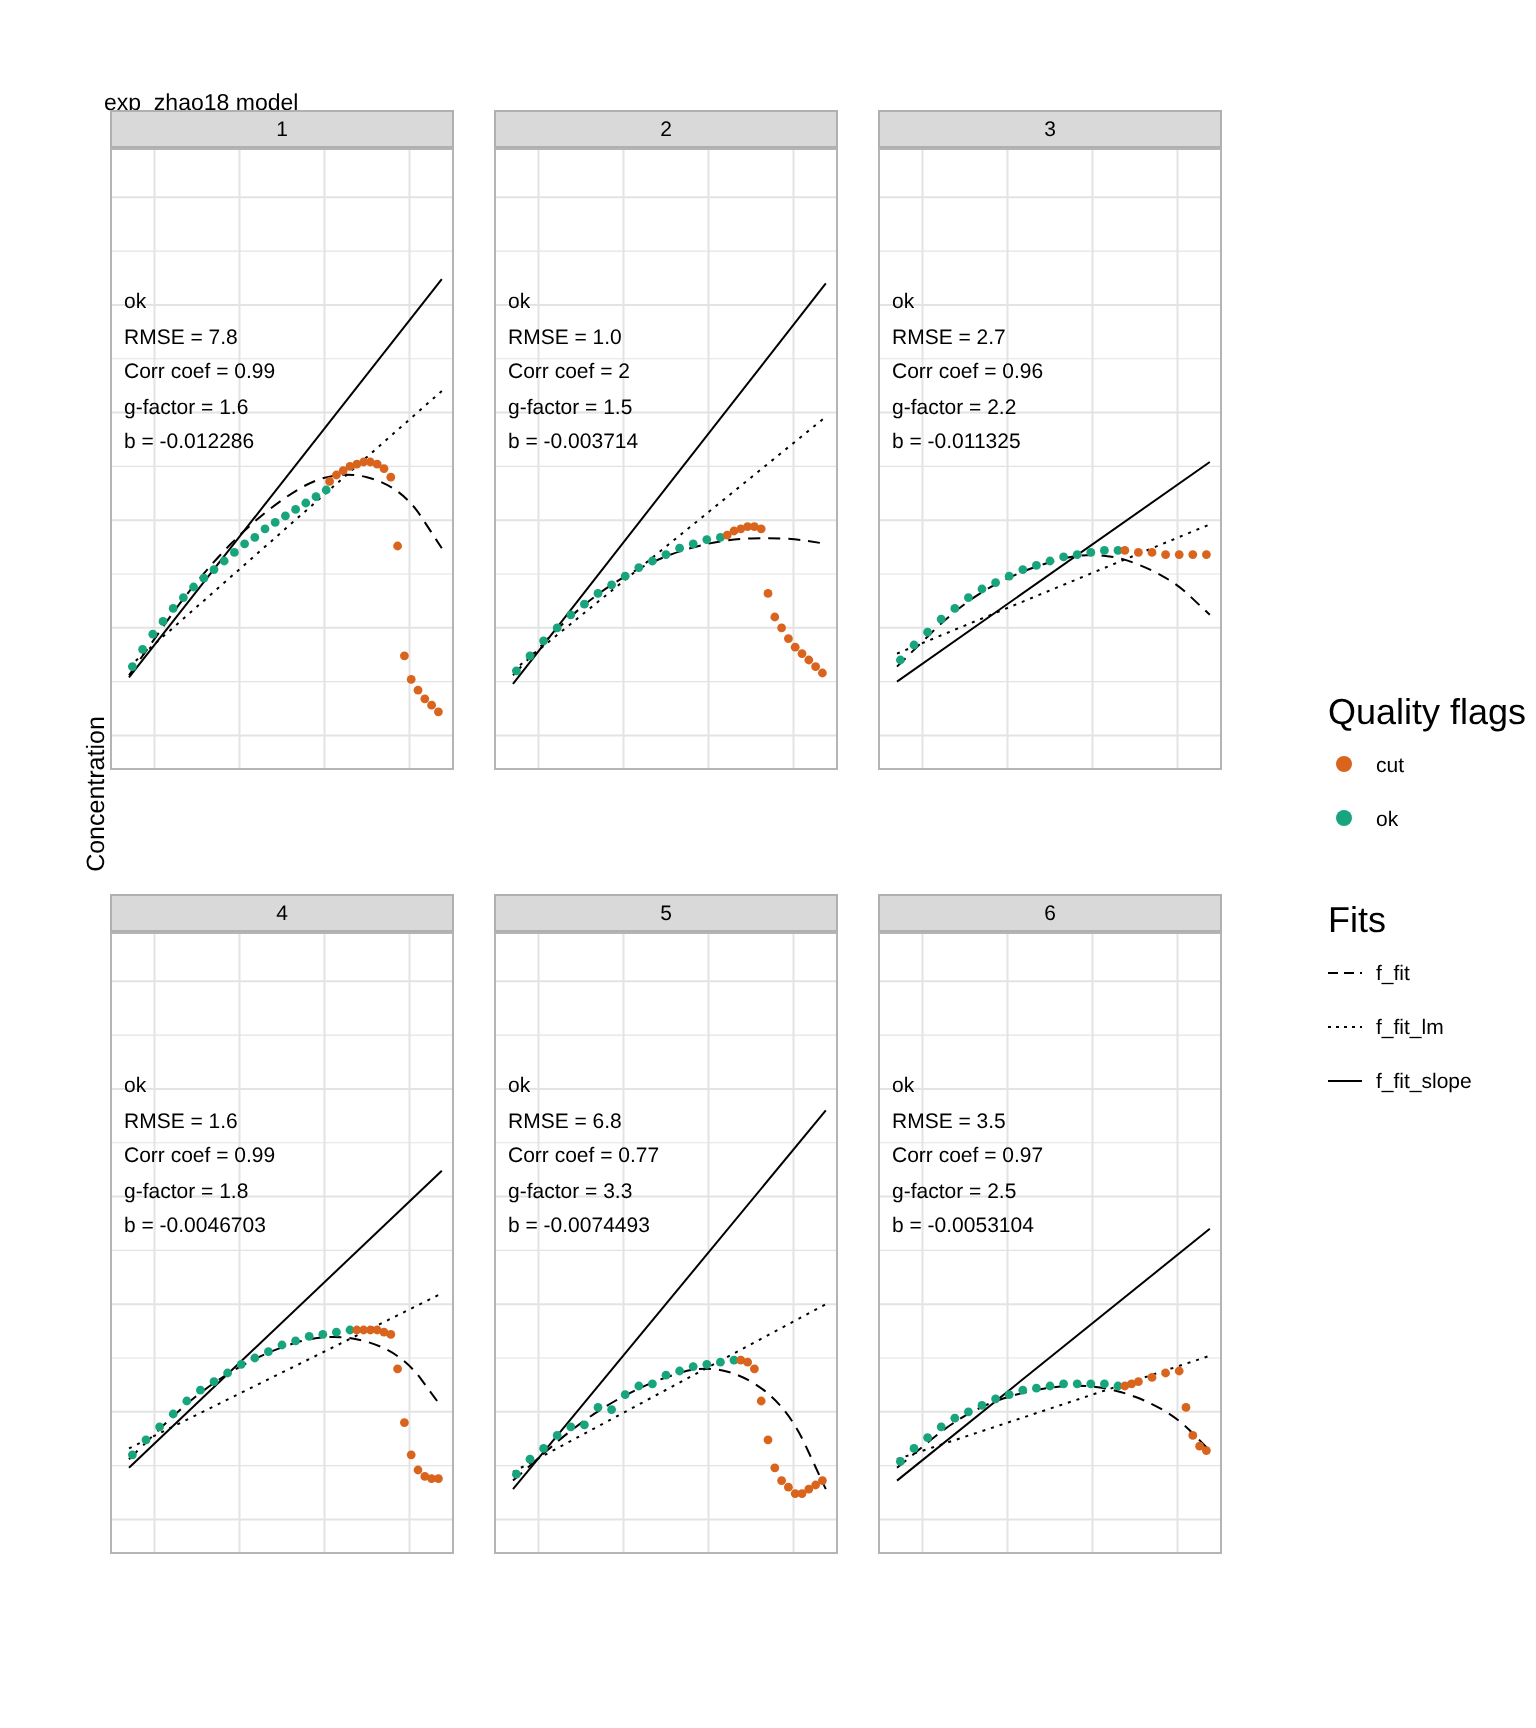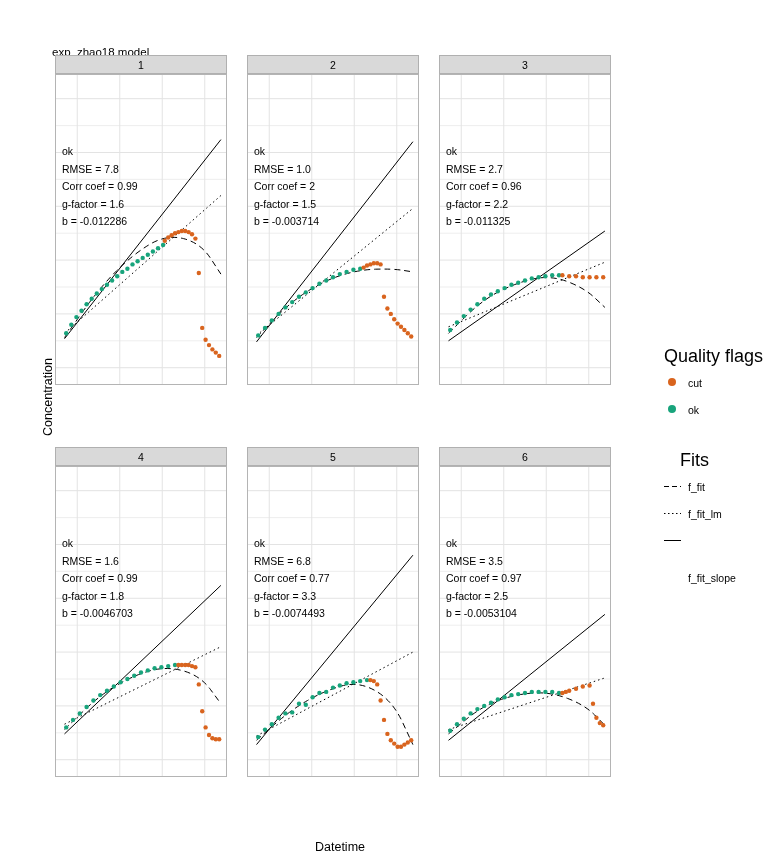--- a/index.html
+++ b/index.html
@@ -130,21 +130,20 @@
   }
 </style>
 </head>
 <body>
 
 <div class="page">
 
   <div class="subtitle">exp_zhao18 model</div>
 
   <div class="ylab">Concentration</div>
-  <div class="xlab">Datetime</div>
 
   <div id="panels">
       <div class="panel" style="left: 55px; top: 55px; width: 172px; height: 330px;">
         <div class="strip">1</div>
         <div class="plotarea">
           <svg width="170" height="309" viewBox="0 0 170 309">
             <line x1="0" x2="170" y1="292.70588235294116" y2="292.70588235294116" stroke="#e3e3e3" stroke-width="1"></line>
             <line x1="0" x2="170" y1="238.89965397923874" y2="238.89965397923874" stroke="#e3e3e3" stroke-width="1"></line>
             <line x1="0" x2="170" y1="185.09342560553634" y2="185.09342560553634" stroke="#e3e3e3" stroke-width="1"></line>
             <line x1="0" x2="170" y1="131.28719723183391" y2="131.28719723183391" stroke="#e3e3e3" stroke-width="1"></line>
@@ -552,28 +551,28 @@
   <div id="legend">
       <div class="legend-title" style="left: 664px; top: 346px;">Quality flags</div>
       <div class="legend-key" style="left: 664px; top: 374px;">
         <div class="dot" style="background: rgb(217, 100, 30);"></div>
       </div>
       <div class="legend-item" style="left: 688px; top: 377px;">cut</div>
       <div class="legend-key" style="left: 664px; top: 401px;">
         <div class="dot" style="background: rgb(24, 164, 124);"></div>
       </div>
       <div class="legend-item" style="left: 688px; top: 404px;">ok</div>
-      <div class="legend-title" style="left: 664px; top: 450px; margin-left: 16px;">Fits</div>
+      <div class="legend-title" style="left: 664px; top: 450px;">Fits</div>
       <div class="legend-key" style="left: 664px; top: 478px;"><svg width="17" height="17">
           <line x1="0" x2="17" y1="8.5" y2="8.5" stroke="#000" stroke-width="1" stroke-dasharray="5,3"></line>
         </svg></div>
       <div class="legend-item" style="left: 688px; top: 481px;">f_fit</div>
       <div class="legend-key" style="left: 664px; top: 505px;"><svg width="17" height="17">
           <line x1="0" x2="17" y1="8.5" y2="8.5" stroke="#000" stroke-width="1" stroke-dasharray="1.5,2.5"></line>
         </svg></div>
       <div class="legend-item" style="left: 688px; top: 508px;">f_fit_lm</div>
       <div class="legend-key" style="left: 664px; top: 532px;"><svg width="17" height="17">
           <line x1="0" x2="17" y1="8.5" y2="8.5" stroke="#000" stroke-width="1"></line>
         </svg></div>
-      <div class="legend-item" style="left: 688px; top: 535px; margin-top: 37px;">f_fit_slope</div>
+      <div class="legend-item" style="left: 688px; top: 535px;">f_fit_slope</div>
     </div>
 
 </div>
 
 </body></html>

